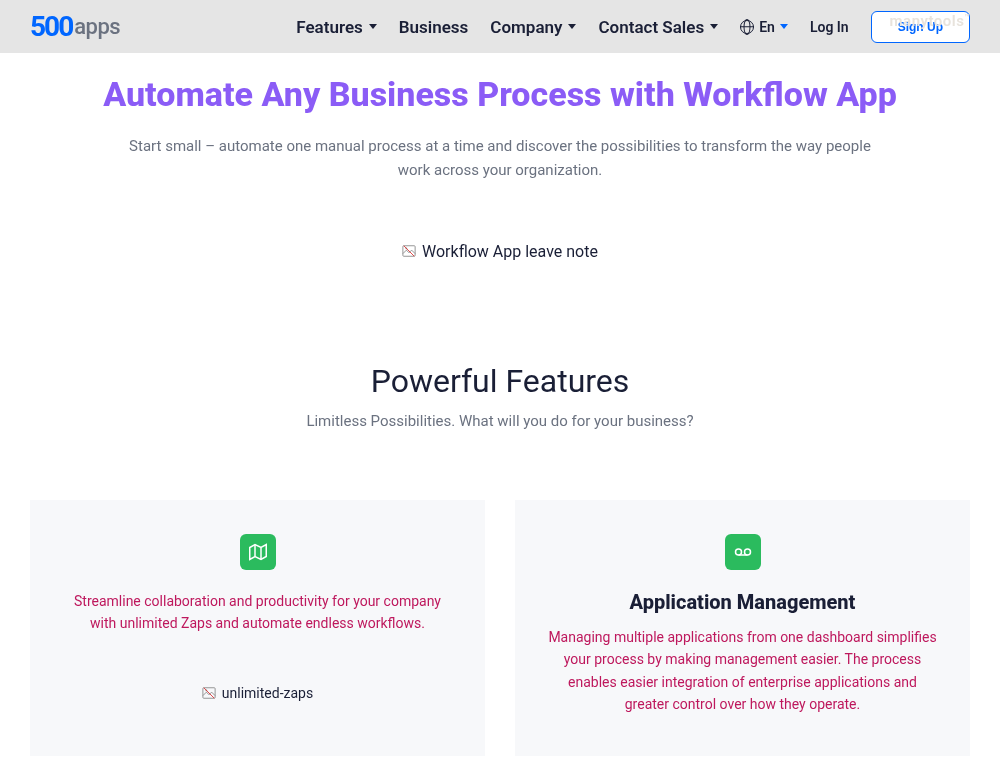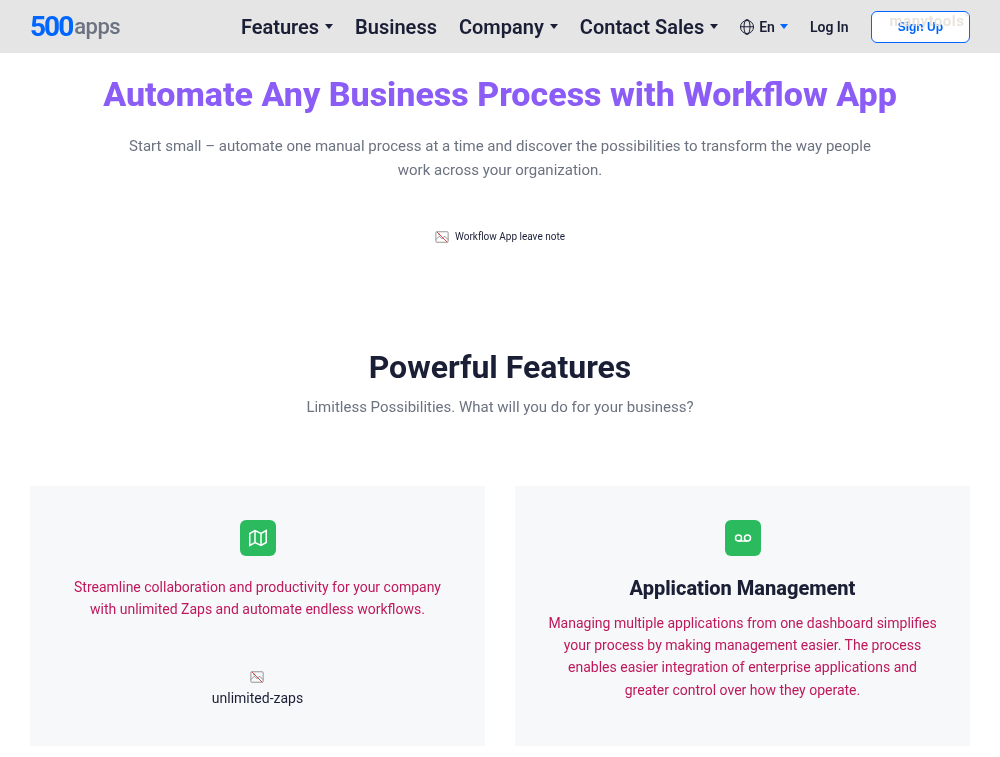--- a/index.html
+++ b/index.html
@@ -34,21 +34,21 @@
 }
 .nav {
   display: flex;
   align-items: center;
   gap: 22px;
 }
 .nav-item {
   display: flex;
   align-items: center;
   gap: 6px;
-  font-size: 20px;
+  font-size: 17px;
   font-weight: 600;
   color: #1a1f36;
   cursor: pointer;
 }
 .chevron-down {
   width: 0;
   height: 0;
   border-left: 4px solid transparent;
   border-right: 4px solid transparent;
   border-top: 5px solid #1a1f36;
@@ -133,36 +133,36 @@
   font-size: 15px;
   color: #6b7280;
   line-height: 1.6;
   max-width: 760px;
   margin: 0 auto;
 }
 .broken-img {
   display: inline-flex;
   align-items: center;
   gap: 6px;
-  font-size: 10px;
-  color: #1a1f36;
-  margin-top: 48px;
+  font-size: 16px;
+  color: #1a1f36;
+  margin-top: 60px;
 }
 .broken-icon {
   width: 14px;
   height: 14px;
   display: inline-block;
 }
 .section2 {
   text-align: center;
   margin-top: 100px;
 }
 .section2 h2 {
   font-size: 32px;
-  font-weight: 700;
+  font-weight: 400;
   color: #1a1f36;
   margin-bottom: 12px;
 }
 .section2 p {
   font-size: 15px;
   color: #6b7280;
 }
 .feature-grid {
   display: flex;
   gap: 30px;
@@ -196,21 +196,20 @@
   color: #be185d;
   line-height: 1.6;
 }
 .feature-broken {
   display: inline-flex;
   align-items: center;
   gap: 6px;
   font-size: 14px;
   color: #1a1f36;
   margin-top: 50px;
-  flex-direction: column;
 }
 </style>
 </head>
 <body>
 
 <div class="watermark"><span>manytools</span><sup>™</sup></div>
 
 <header class="header">
   <div class="logo">
     <span class="logo-loops">500</span>

